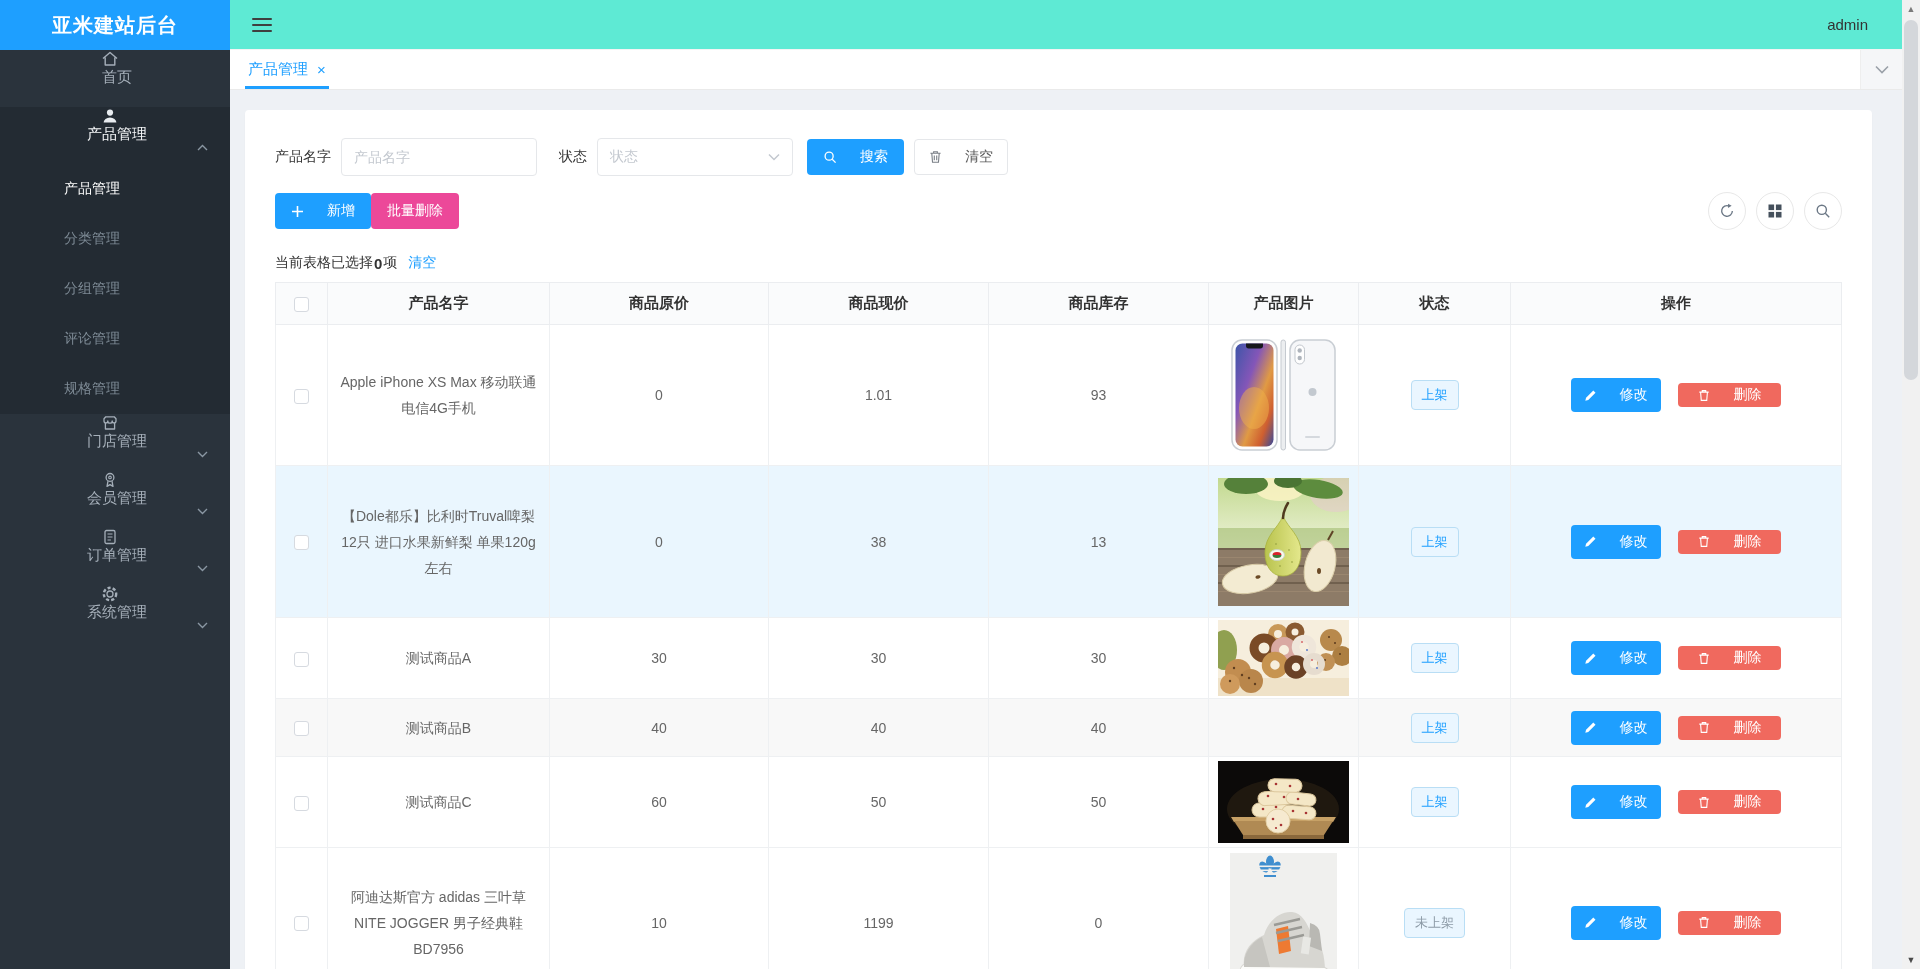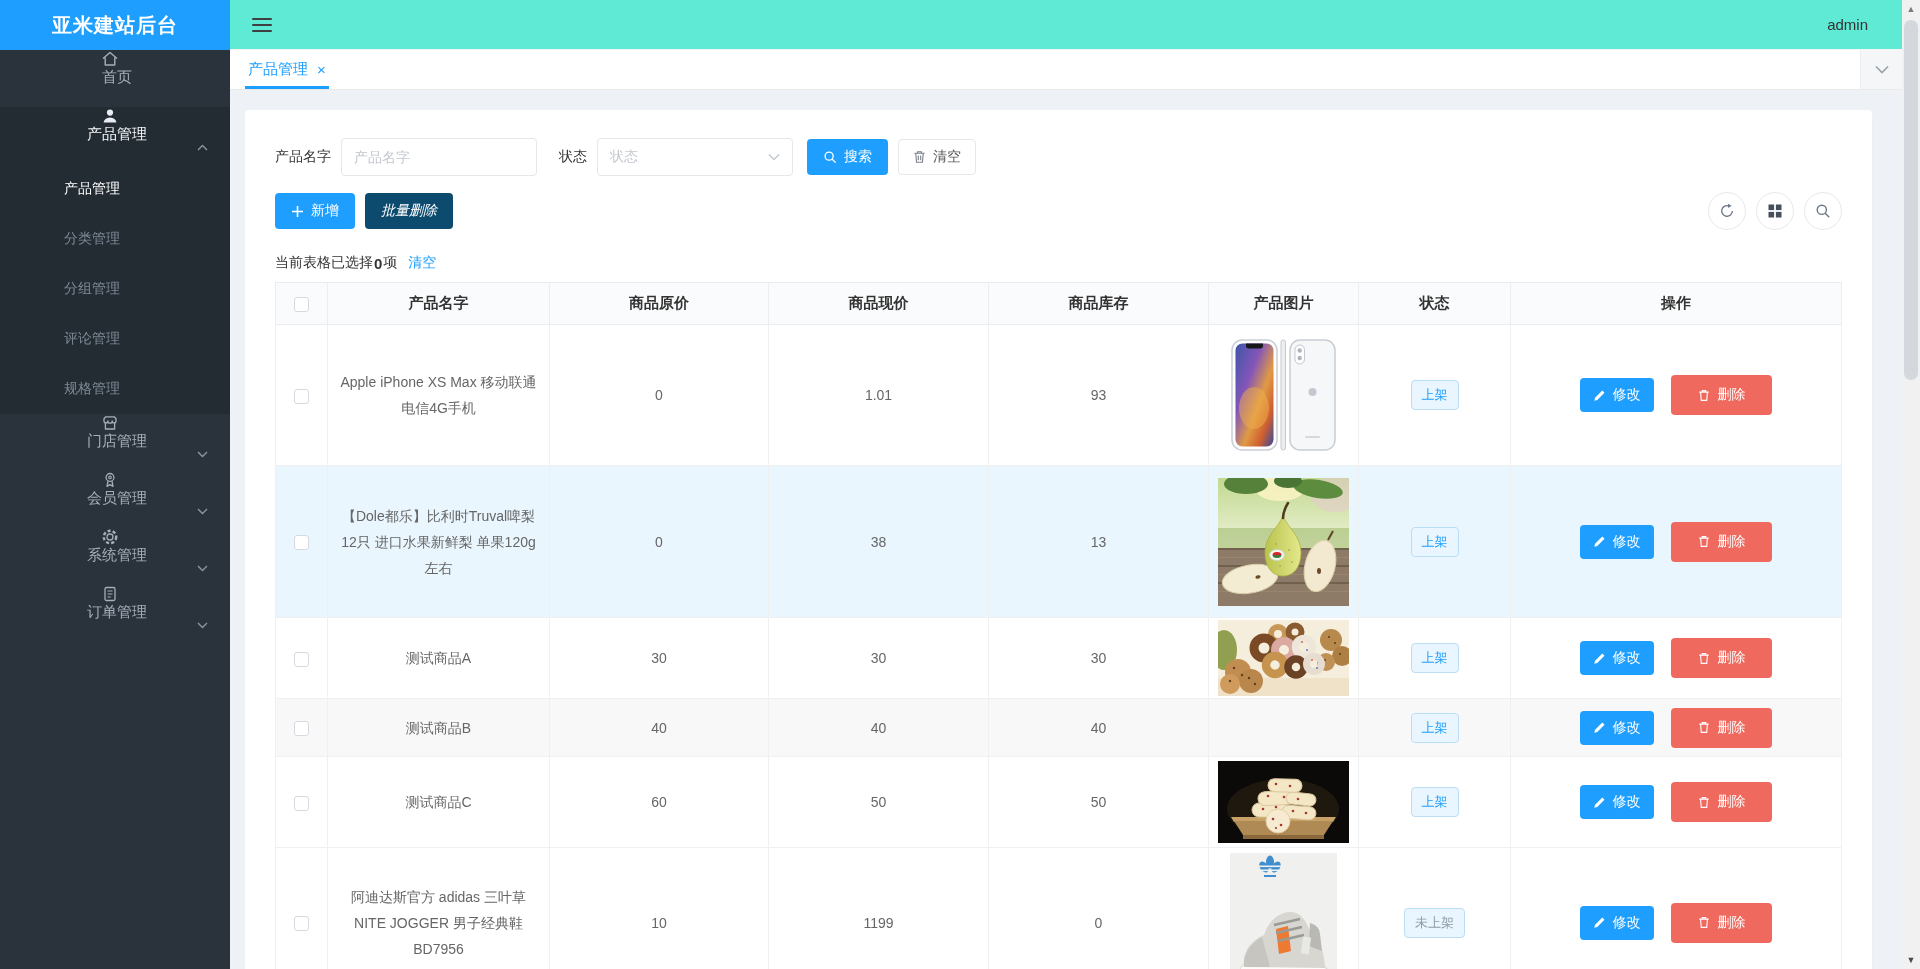--- a/index.html
+++ b/index.html
@@ -32,26 +32,26 @@
   .content { padding:20px 30px 0 15px; }
   .card { background:#fff; border-radius:4px; padding:28px 30px 30px; min-height:1100px; box-shadow:0 1px 2px rgba(0,0,0,.03); }
 
   
   .filter-row { display:flex; align-items:center; margin-bottom:16px; }
   .f-label { font-size:14px; color:#333; margin-right:10px; }
   .f-label.second { margin-left:22px; }
   .f-input { width:196px; height:38px; border:1px solid #e5e7ea; border-radius:4px; padding:0 12px; font-size:14px; color:#333; outline:none; }
   .f-input::placeholder { color:#c3c8cf; }
   .f-select { width:196px; height:38px; border:1px solid #e5e7ea; border-radius:4px; padding:0 12px; display:flex; align-items:center; justify-content:space-between; color:#c3c8cf; font-size:14px; cursor:pointer; background:#fff; }
-  .btn { border:none; border-radius:4px; height:36px; font-size:14px; display:inline-flex; align-items:center; gap:7px; cursor:pointer; padding:0 16px; font-family:inherit; }
+  .btn { border:none; border-radius:4px; height:36px; font-size:14px; display:inline-flex; align-items:center; gap:23px; cursor:pointer; padding:0 16px; font-family:inherit; }
   .btn-blue { background:#1e9fff; color:#fff; }
   .btn-plain { background:#fff; border:1px solid #e5e7ea; color:#595959; }
   .btn-search { margin-left:14px; }
   .btn-clear { margin-left:10px; padding:0 14px; }
-  .btn-pink { background:#0c4a6e; color:#fff; margin-left:10px; cursor:not-allowed;font-style:italic; }
+  .btn-pink { background:#ec4899; color:#fff; cursor:not-allowed; }
 
   .action-row { display:flex; align-items:center; margin-bottom:24px; }
   .icon-btns { margin-left:auto; display:flex; gap:10px; }
   .circle-btn { width:38px; height:38px; border-radius:50%; border:1px solid #e8e8e8; background:#fff; display:flex; align-items:center; justify-content:center; cursor:pointer; }
 
   .selection-row { display:flex; align-items:center; font-size:14px; color:#333; margin-bottom:10px; gap:1px; }
   .selection-row b { font-size:15px; }
   .sel-clear { color:#1e9fff; margin-left:10px; cursor:pointer; }
 
   
@@ -61,21 +61,21 @@
   tr.h1 { height:141px;margin-top:12px; } tr.h2 { height:152px; } tr.h3 { height:79px; }
   tr.h4 { height:58px; }  tr.h5 { height:91px; }  tr.h6 { height:150px; }
   tr.hovered td { background:#eaf6fe; }
   tr.striped td { background:#f8f8f8; }
   .cb { display:inline-block; width:15px; height:15px; border:1px solid #d6dae0; border-radius:3px; background:#fff; cursor:pointer; vertical-align:middle; }
   .img-cell { padding:2px; }
   .img-wrap { display:flex; align-items:center; justify-content:center; }
   .badge { display:inline-block; padding:5px 10px; font-size:13px; color:#1e9fff; background:#eaf6ff; border:1px solid #b9def5; border-radius:4px; line-height:normal; cursor:pointer; }
   .badge.off { color:#8d9ba7; }
   .btn-edit { background:#1e9fff; color:#fff; height:34px; padding:0 13px; }
-  .btn-del  { background:#f0695e; color:#fff; height:40px; padding:0 27px; margin-left:14px; }
+  .btn-del  { background:#f0695e; color:#fff; height:24px; padding:0 20px; margin-left:14px; }
 
   
   .scrollbar { position:absolute; right:0; top:0; bottom:0; width:18px; background:#f1f1f1; z-index:9; }
   .sb-arrow { position:absolute; left:0; width:18px; height:18px; display:flex; align-items:center; justify-content:center; font-size:9px; color:#7a7a7a; cursor:pointer; }
   .sb-arrow.down { bottom:0; color:#4a4a4a; }
   .sb-thumb { position:absolute; left:2px; top:20px; width:14px; height:360px; background:#d4d7db; border-radius:7px; cursor:pointer; }
 
   svg { display:block; }
 </style>
 </head>
@@ -137,35 +137,35 @@
           <path d="M7 10.2 L6 15.4 L9 13.6 L12 15.4 L11 10.2" fill="none" stroke="#a5afb9" stroke-width="1.3" stroke-linejoin="round"></path>
         </svg>
       <span>会员管理</span>
       <svg class="chev" width="11" height="7" viewBox="0 0 11 7">
           <polyline points="1,1 5.5,5.5 10,1" fill="none" stroke="#8a97a3" stroke-width="1.4"></polyline>
         </svg>
     </div>
 
     <div class="menu-item">
       <svg class="mi-icon" viewBox="0 0 18 18">
+          <rect x="4" y="2.5" width="10" height="13" rx="1.5" fill="none" stroke="#a5afb9" stroke-width="1.3"></rect>
+          <path d="M6.5 6 h5 M6.5 9 h5 M6.5 12 h3.4" stroke="#a5afb9" stroke-width="1.1"></path>
+        </svg>
+      <span>订单管理</span>
+      <svg class="chev" width="11" height="7" viewBox="0 0 11 7">
+          <polyline points="1,1 5.5,5.5 10,1" fill="none" stroke="#8a97a3" stroke-width="1.4"></polyline>
+        </svg>
+    </div>
+
+    <div class="menu-item">
+      <svg class="mi-icon" viewBox="0 0 18 18">
           <circle cx="9" cy="9" r="3" fill="none" stroke="#a5afb9" stroke-width="1.3"></circle>
           <circle cx="9" cy="9" r="6.2" fill="none" stroke="#a5afb9" stroke-width="2.4" stroke-dasharray="3.1 2.1"></circle>
         </svg>
       <span>系统管理</span>
-      <svg class="chev" width="11" height="7" viewBox="0 0 11 7">
-          <polyline points="1,1 5.5,5.5 10,1" fill="none" stroke="#8a97a3" stroke-width="1.4"></polyline>
-        </svg>
-    </div>
-
-    <div class="menu-item">
-      <svg class="mi-icon" viewBox="0 0 18 18">
-          <rect x="4" y="2.5" width="10" height="13" rx="1.5" fill="none" stroke="#a5afb9" stroke-width="1.3"></rect>
-          <path d="M6.5 6 h5 M6.5 9 h5 M6.5 12 h3.4" stroke="#a5afb9" stroke-width="1.1"></path>
-        </svg>
-      <span>订单管理</span>
       <svg class="chev" width="11" height="7" viewBox="0 0 11 7">
           <polyline points="1,1 5.5,5.5 10,1" fill="none" stroke="#8a97a3" stroke-width="1.4"></polyline>
         </svg>
     </div>
 
   </nav>
 </aside>
 
 <div class="main">
 

